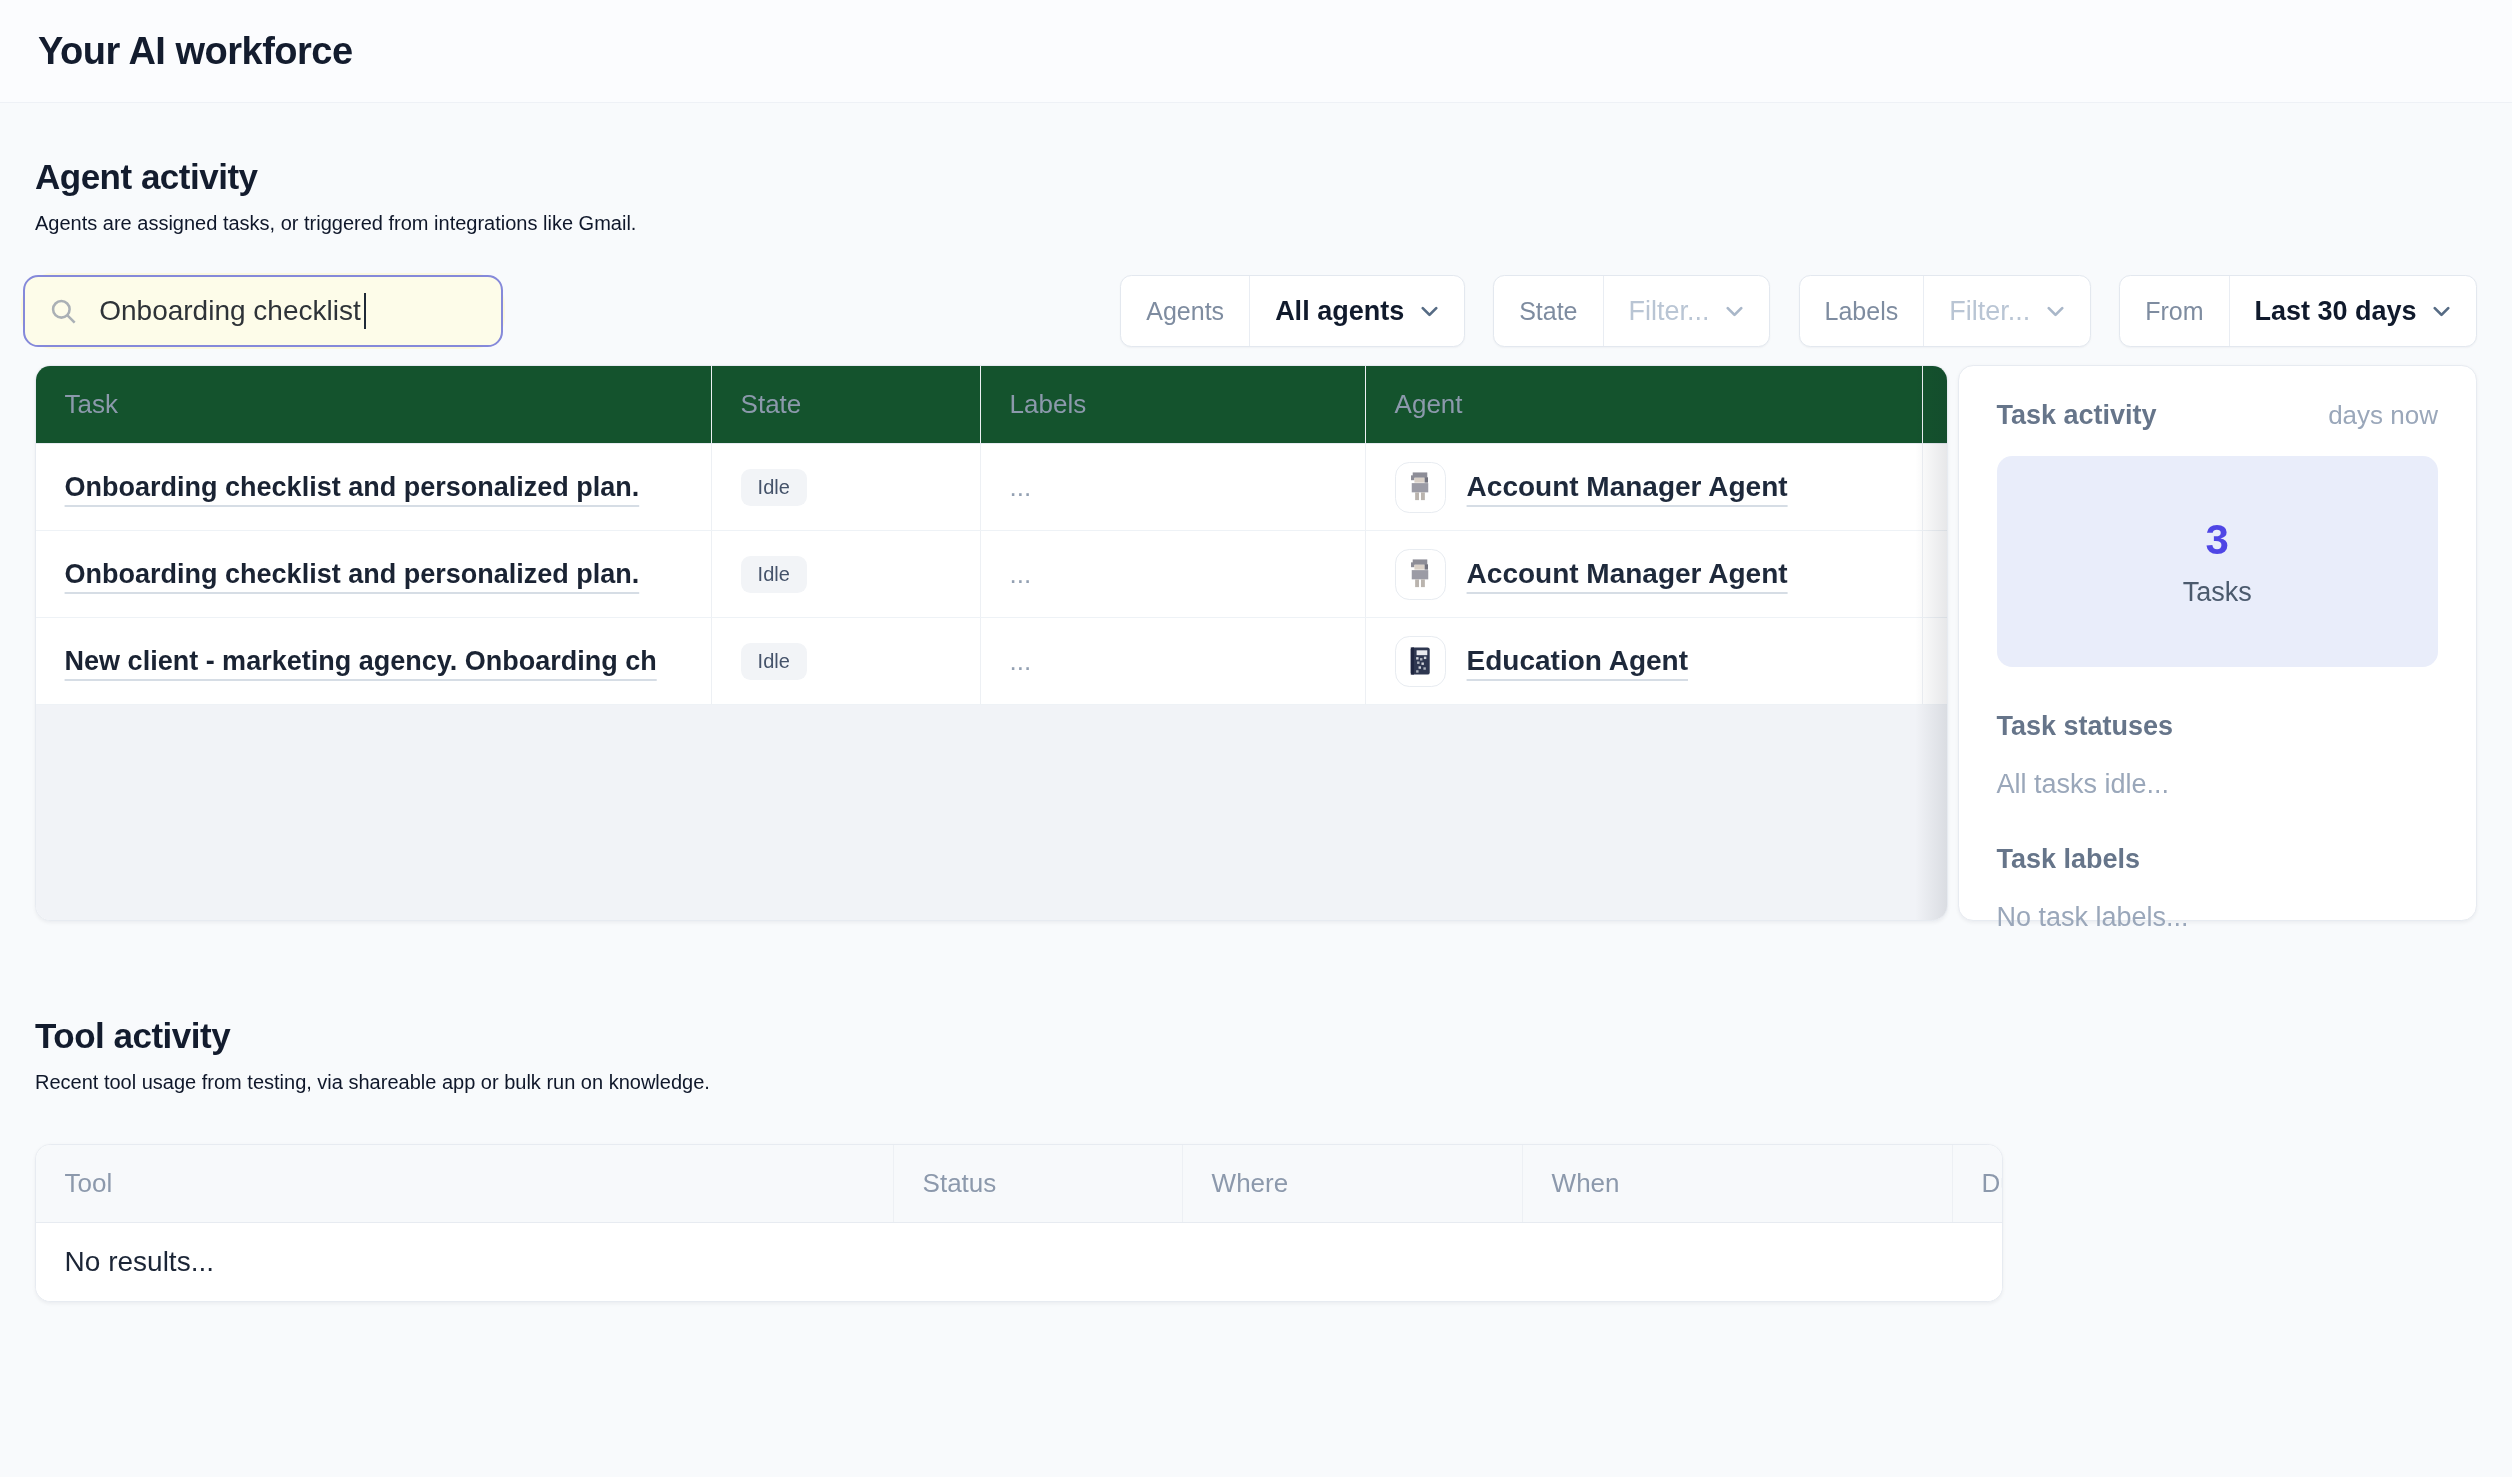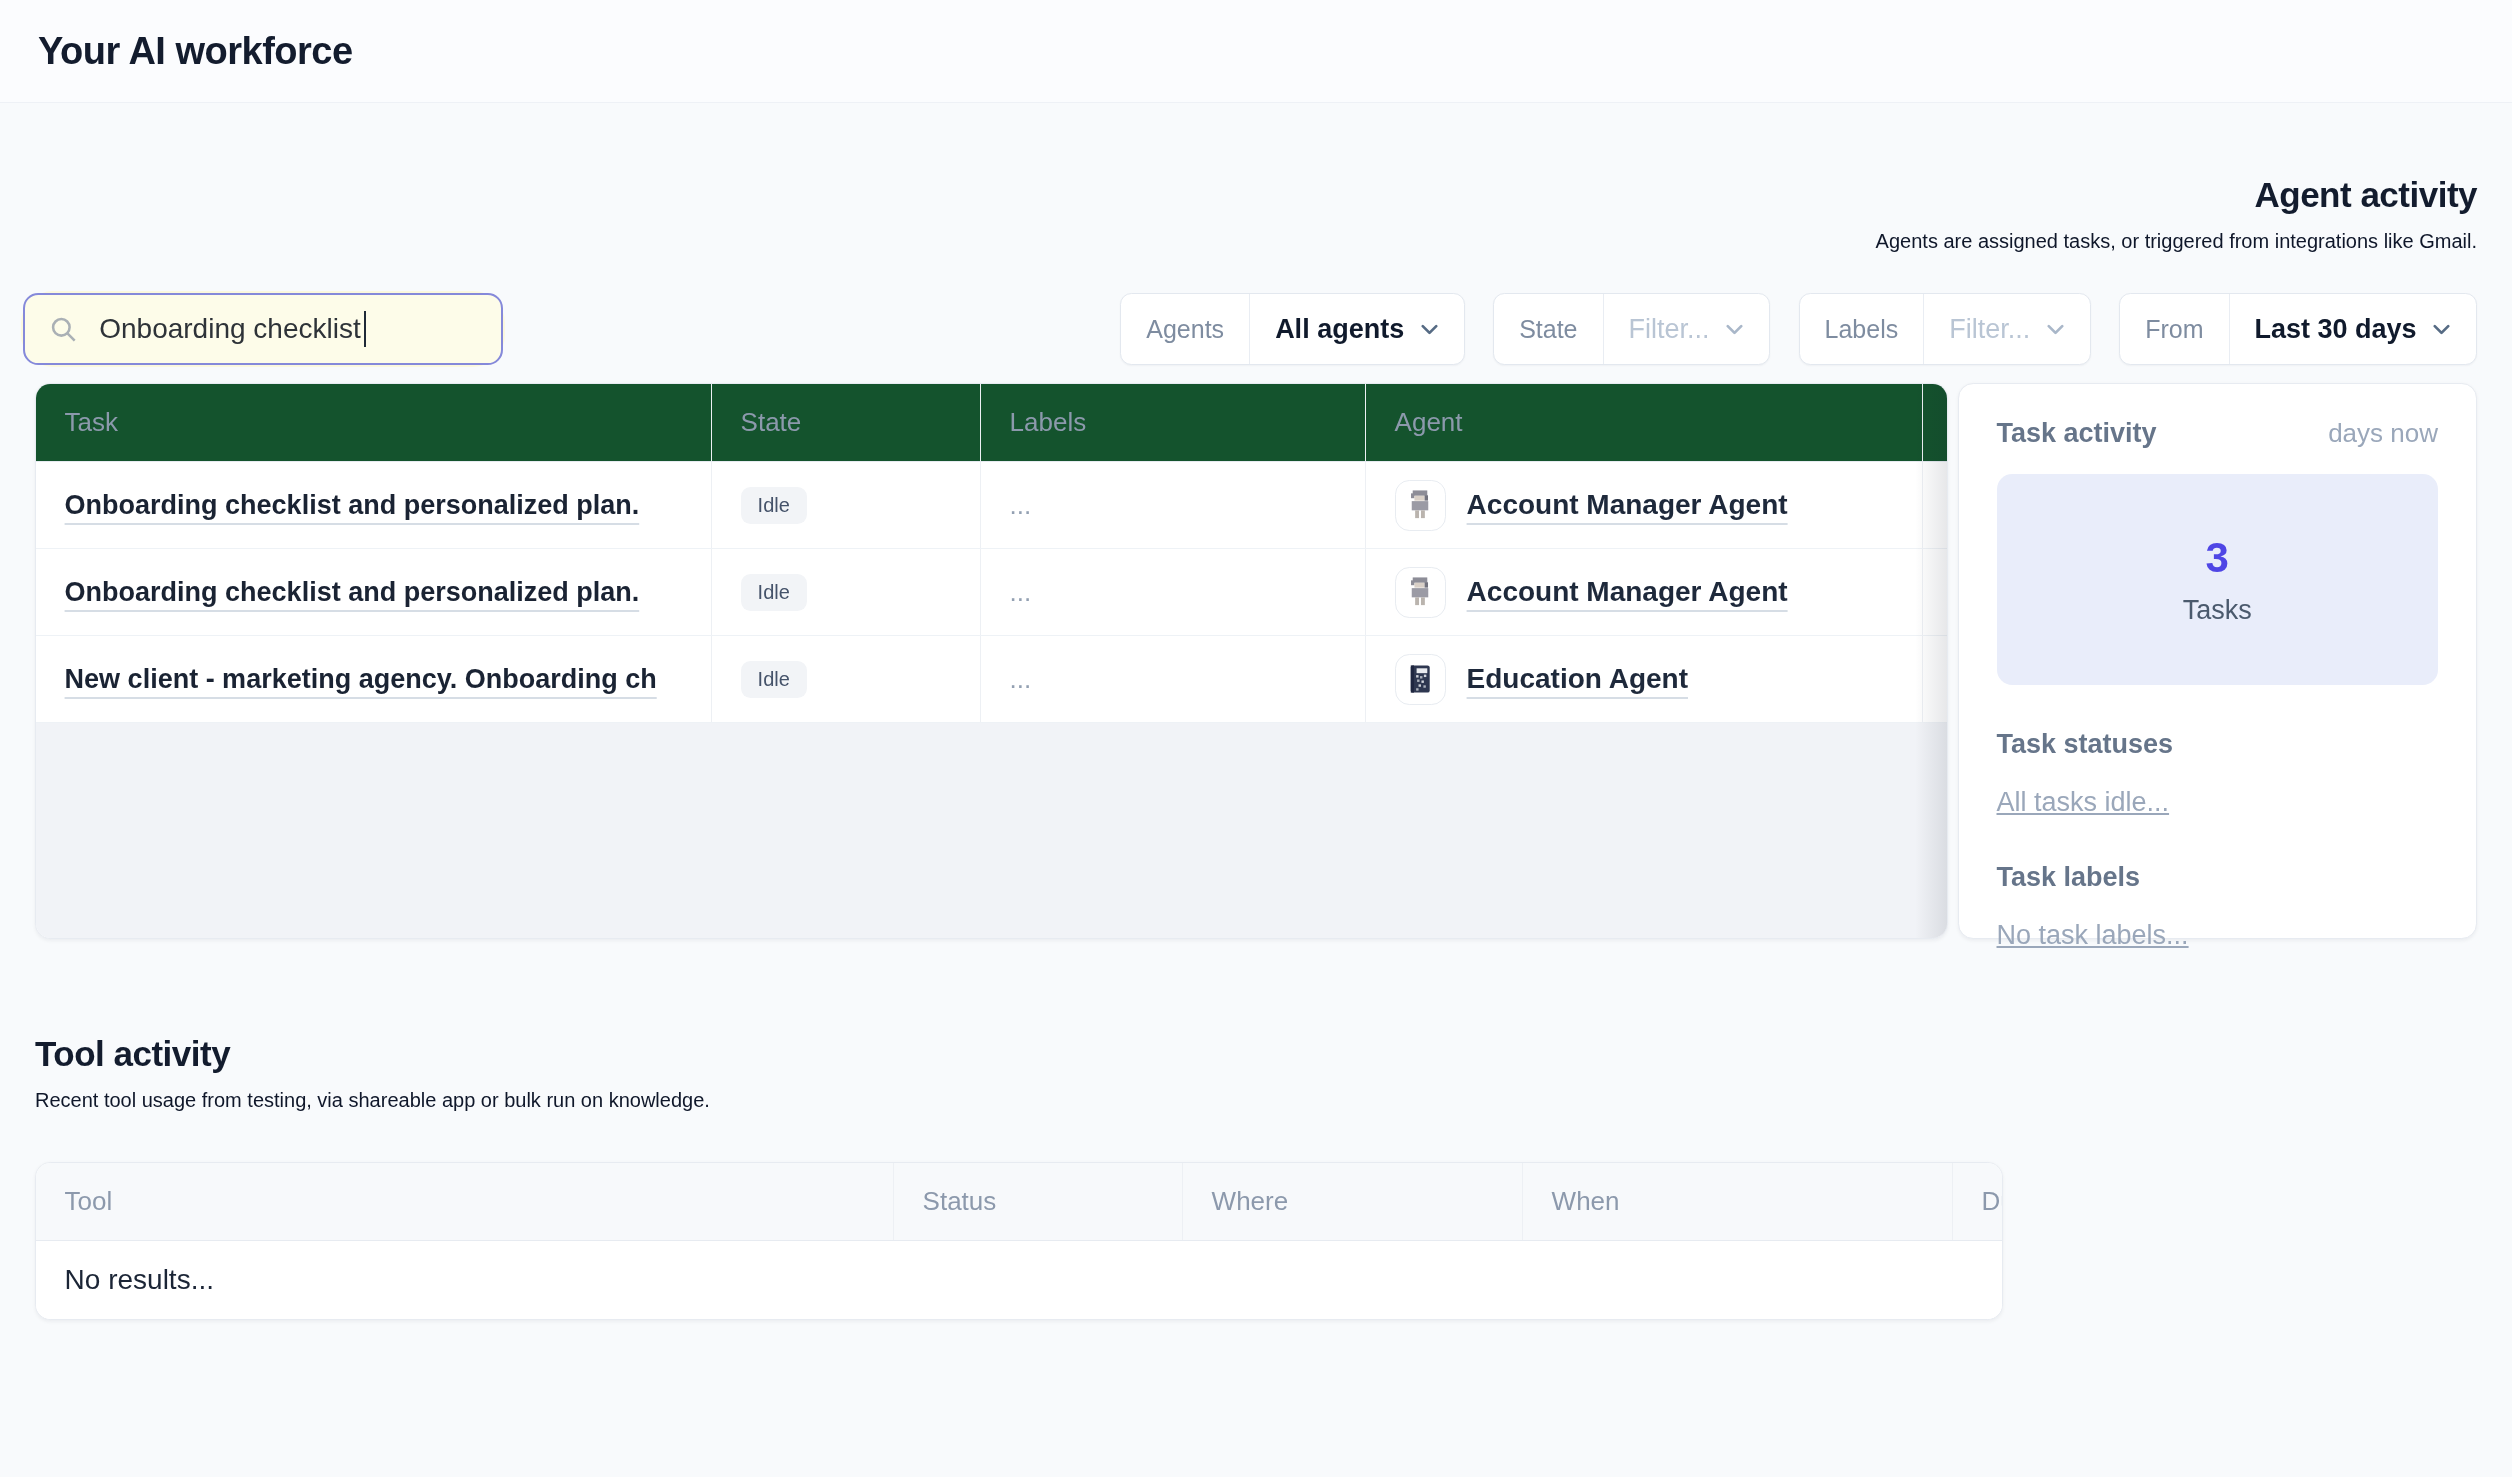--- a/index.html
+++ b/index.html
@@ -15,21 +15,21 @@
     border-bottom: 1px solid #eef1f6;
     display: flex; align-items: center; padding: 0 38px;
   }
   .page-title { font-size: 38px; font-weight: 800; letter-spacing: -0.5px; color: #131c2e; }
 
   .main { padding: 0 35px; }
 
   h2.section-h { font-size: 35px; font-weight: 800; letter-spacing: -0.5px; color: #131c2e; }
   .section-sub { font-size: 20px; color: #0f172a; margin-top: 15.2px; }
 
-  .agent-head { margin-top: 72px; text-align: right; }
+  .agent-head { margin-top: 54px; }
 
   
   .controls { display: flex; align-items: center; margin-top: 38px; }
   .search-glow {
     margin-left: -14.3px; padding: 2px; border-radius: 32px;
     background: #fbf8de;
   }
   .search-box {
     width: 480px; height: 72px; border: 2.9px solid #8589da; border-radius: 15.2px;
     background: #fdfce9; display: flex; align-items: center; padding: 0 23px;
@@ -105,21 +105,21 @@
   .sp-head { display: flex; align-items: center; justify-content: space-between; }
   .sp-title { font-size: 27px; font-weight: 700; color: #66758a; }
   .sp-time { font-size: 26px; color: #9aa7ba; }
   .sp-card {
     margin-top: 25px; height: 211px; border-radius: 15.2px; background: #e9edfa;
     display: flex; flex-direction: column; align-items: center; justify-content: center;
   }
   .sp-count { font-size: 42px; font-weight: 800; color: #4f46e5; }
   .sp-count-label { font-size: 27px; color: #4b5a6d; margin-top: 13.3px; }
   .sp-sub-h { font-size: 27px; font-weight: 700; color: #66758a; margin-top: 44px; }
-  .sp-sub-t { font-size: 27px; color: #9aa7ba; margin-top: 27px; text-decoration: underline; }
+  .sp-sub-t { font-size: 27px; color: #9aa7ba; margin-top: 27px; }
 
   
   .tool-head { margin-top: 95px; }
   .tool-table {
     margin-top: 50px; width: 1968px; background: #fff;
     border: 1.4px solid #e7ebf1; border-radius: 15.2px; overflow: hidden;
     box-shadow: 0 1.9px 3.8px rgba(16,24,40,0.05);
   }
   .ggrid { display: grid; grid-template-columns: 857px 289px 340px 430px 329px 1fr; }
   .ghead { height: 78px; background: #f7f9fb; border-bottom: 1.4px solid #e7ebf1; }

